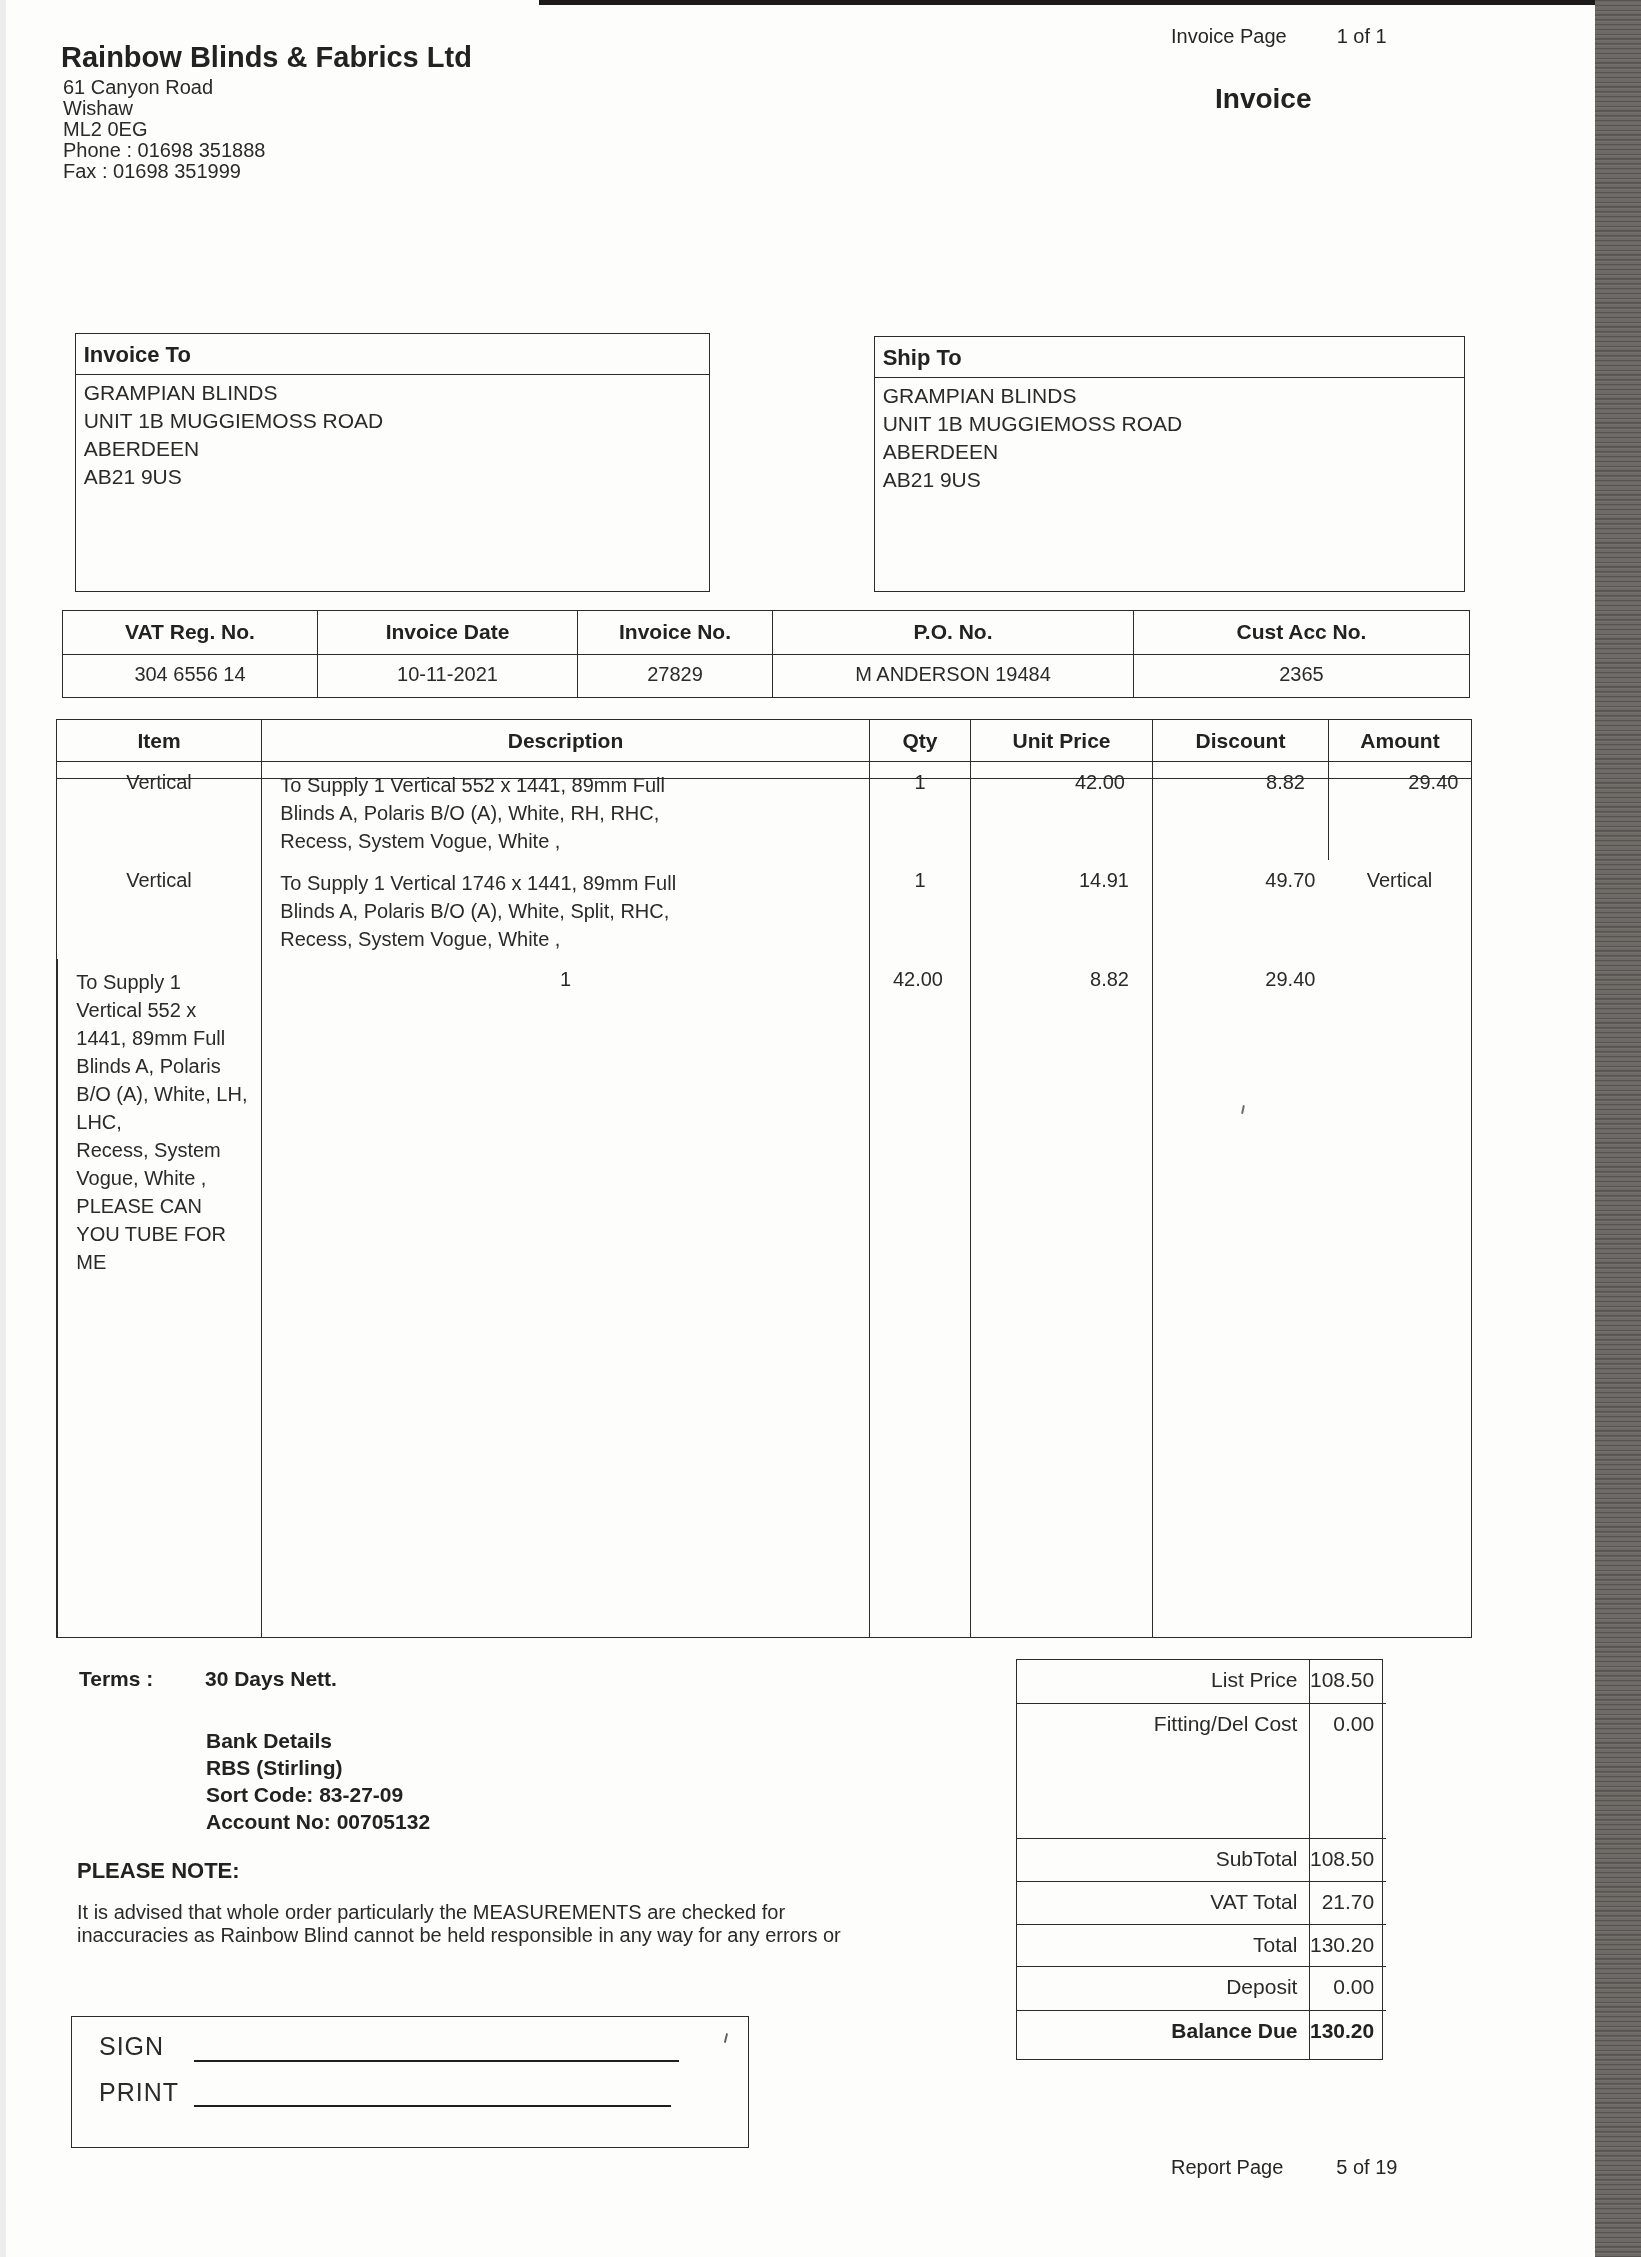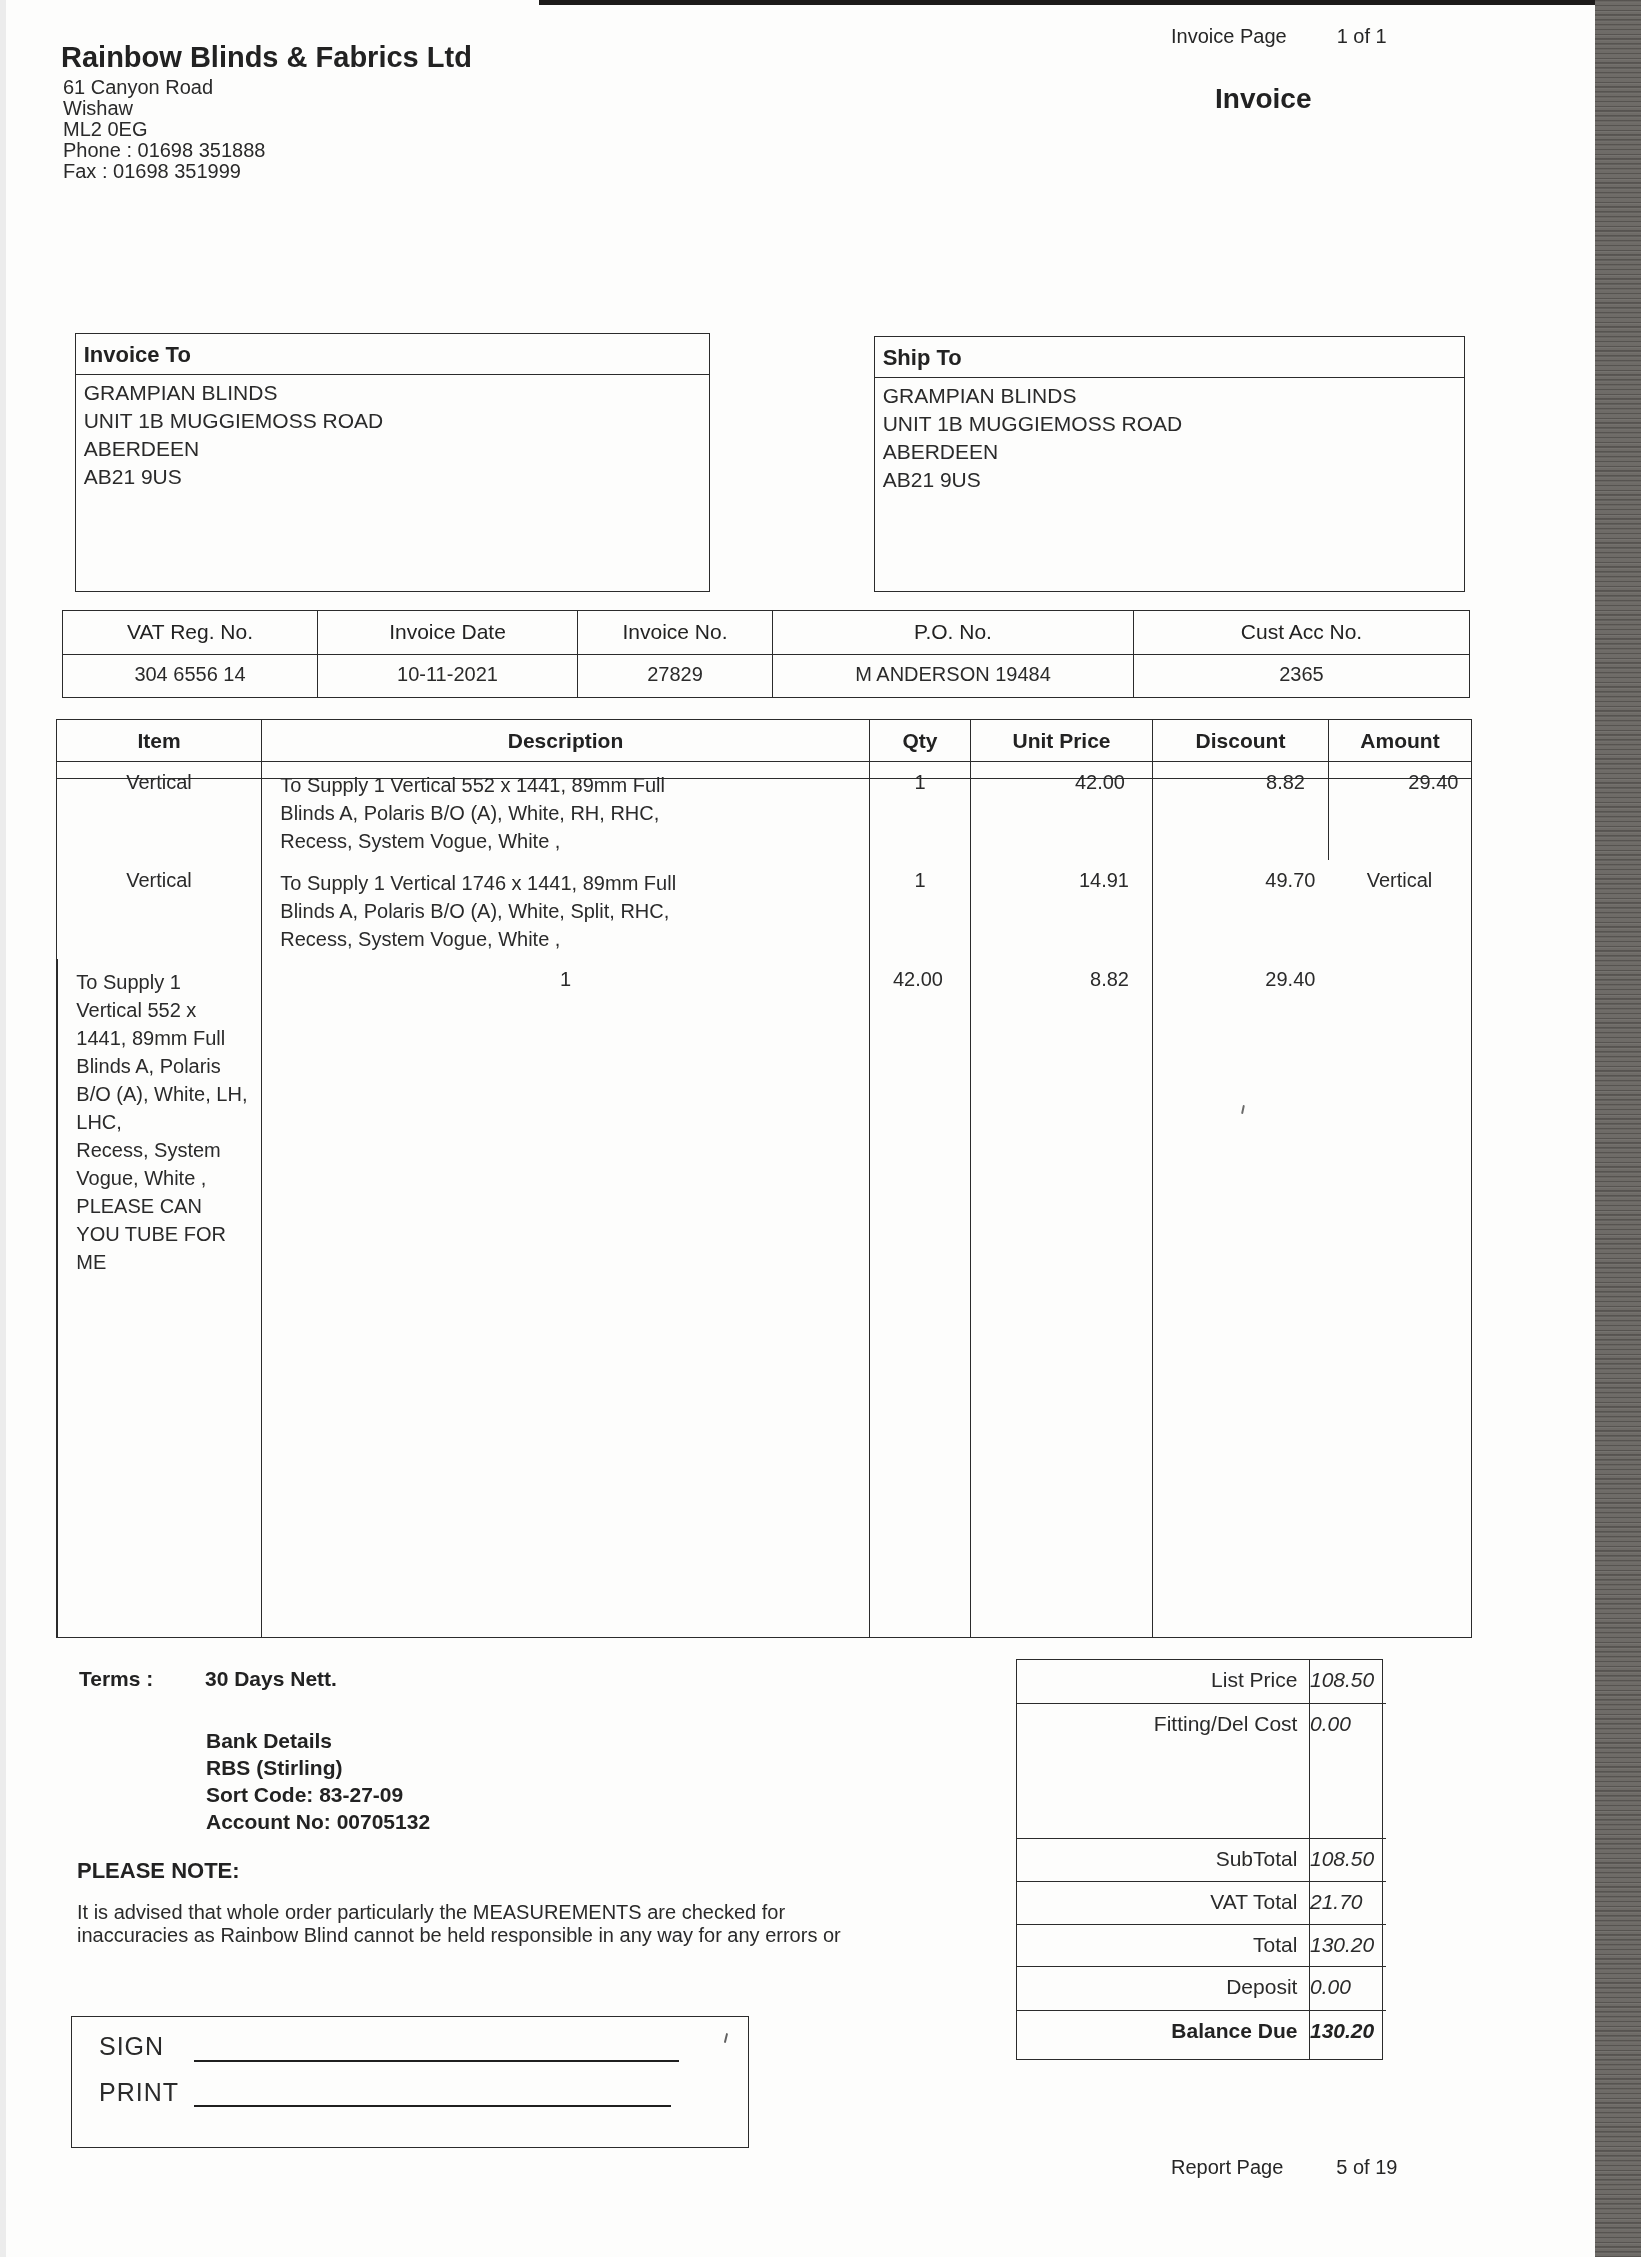--- a/index.html
+++ b/index.html
@@ -45,21 +45,21 @@
   
   .info-table {
     position: absolute; left: 62px; top: 610px; width: 1408px; height: 88px;
     border: 1.9px solid #2b2b2b;
     display: grid;
     grid-template-columns: 254px 260px 195px 361px 1fr;
     grid-template-rows: 44px 1fr;
   }
   .info-table .cell { text-align: center; border-left: 1.9px solid #2b2b2b; overflow: hidden; }
   .info-table .cell.first { border-left: none; }
-  .info-table .head { font-weight: normal; font-size: 21px; padding-top: 8.7px; border-bottom: 1.9px solid #2b2b2b; color: #222; }
+  .info-table .head { font-weight: bold; font-size: 21px; padding-top: 8.7px; border-bottom: 1.9px solid #2b2b2b; color: #222; }
   .info-table .val { font-size: 20px; padding-top: 7.7px; color: #2a2a2a; }
 
   
   .items-table { position: absolute; left: 56px; top: 719px; width: 1416px; height: 919px; }
   .items-head {
     position: absolute; top: 0; left: 0; width: 100%; height: 60px;
     border: 1.9px solid #2b2b2b;
     display: grid;
     grid-template-columns: 204px 608px 101px 182px 176px 1fr;
   }
@@ -90,21 +90,21 @@
 
   
   .totals-box {
     position: absolute; left: 1016px; top: 1659px; width: 367px; height: 401px;
     border: 1.9px solid #2b2b2b;
     display: grid;
     grid-template-columns: 293px 1fr;
     grid-template-rows: 43px 135px 43px 43px 42px 44px 1fr;
   }
   .totals-box .tlabel { text-align: right; padding: 7.7px 11.6px 0 0; font-size: 21px; border-right: 1.9px solid #2b2b2b; color: #2a2a2a; }
-  .totals-box .tvalue { text-align: left; padding: 7.7px 11.6px 0 0; font-size: 21px; color: #2a2a2a; font-style: italic; }
+  .totals-box .tvalue { text-align: right; padding: 7.7px 11.6px 0 0; font-size: 21px; color: #2a2a2a; }
   .totals-box .divider { border-top: 1.9px solid #2b2b2b; }
   .totals-box .bold-row { font-weight: bold; color: #222; }
 
   
   .sign-box { position: absolute; left: 71px; top: 2016px; width: 678px; height: 132px; border: 1.9px solid #2b2b2b; }
   .sign-box .sig-label { position: absolute; left: 27px; font-size: 25px; color: #2a2a2a; letter-spacing: 1px; }
   .sign-box .sign-label { top: 15.4px; }
   .sign-box .print-label { top: 61px; }
   .sign-box .sig-line { position: absolute; height: 1.9px; background: #1f1f1f; }
   .sign-box .sign-line { left: 122px; top: 43px; width: 485px; }

